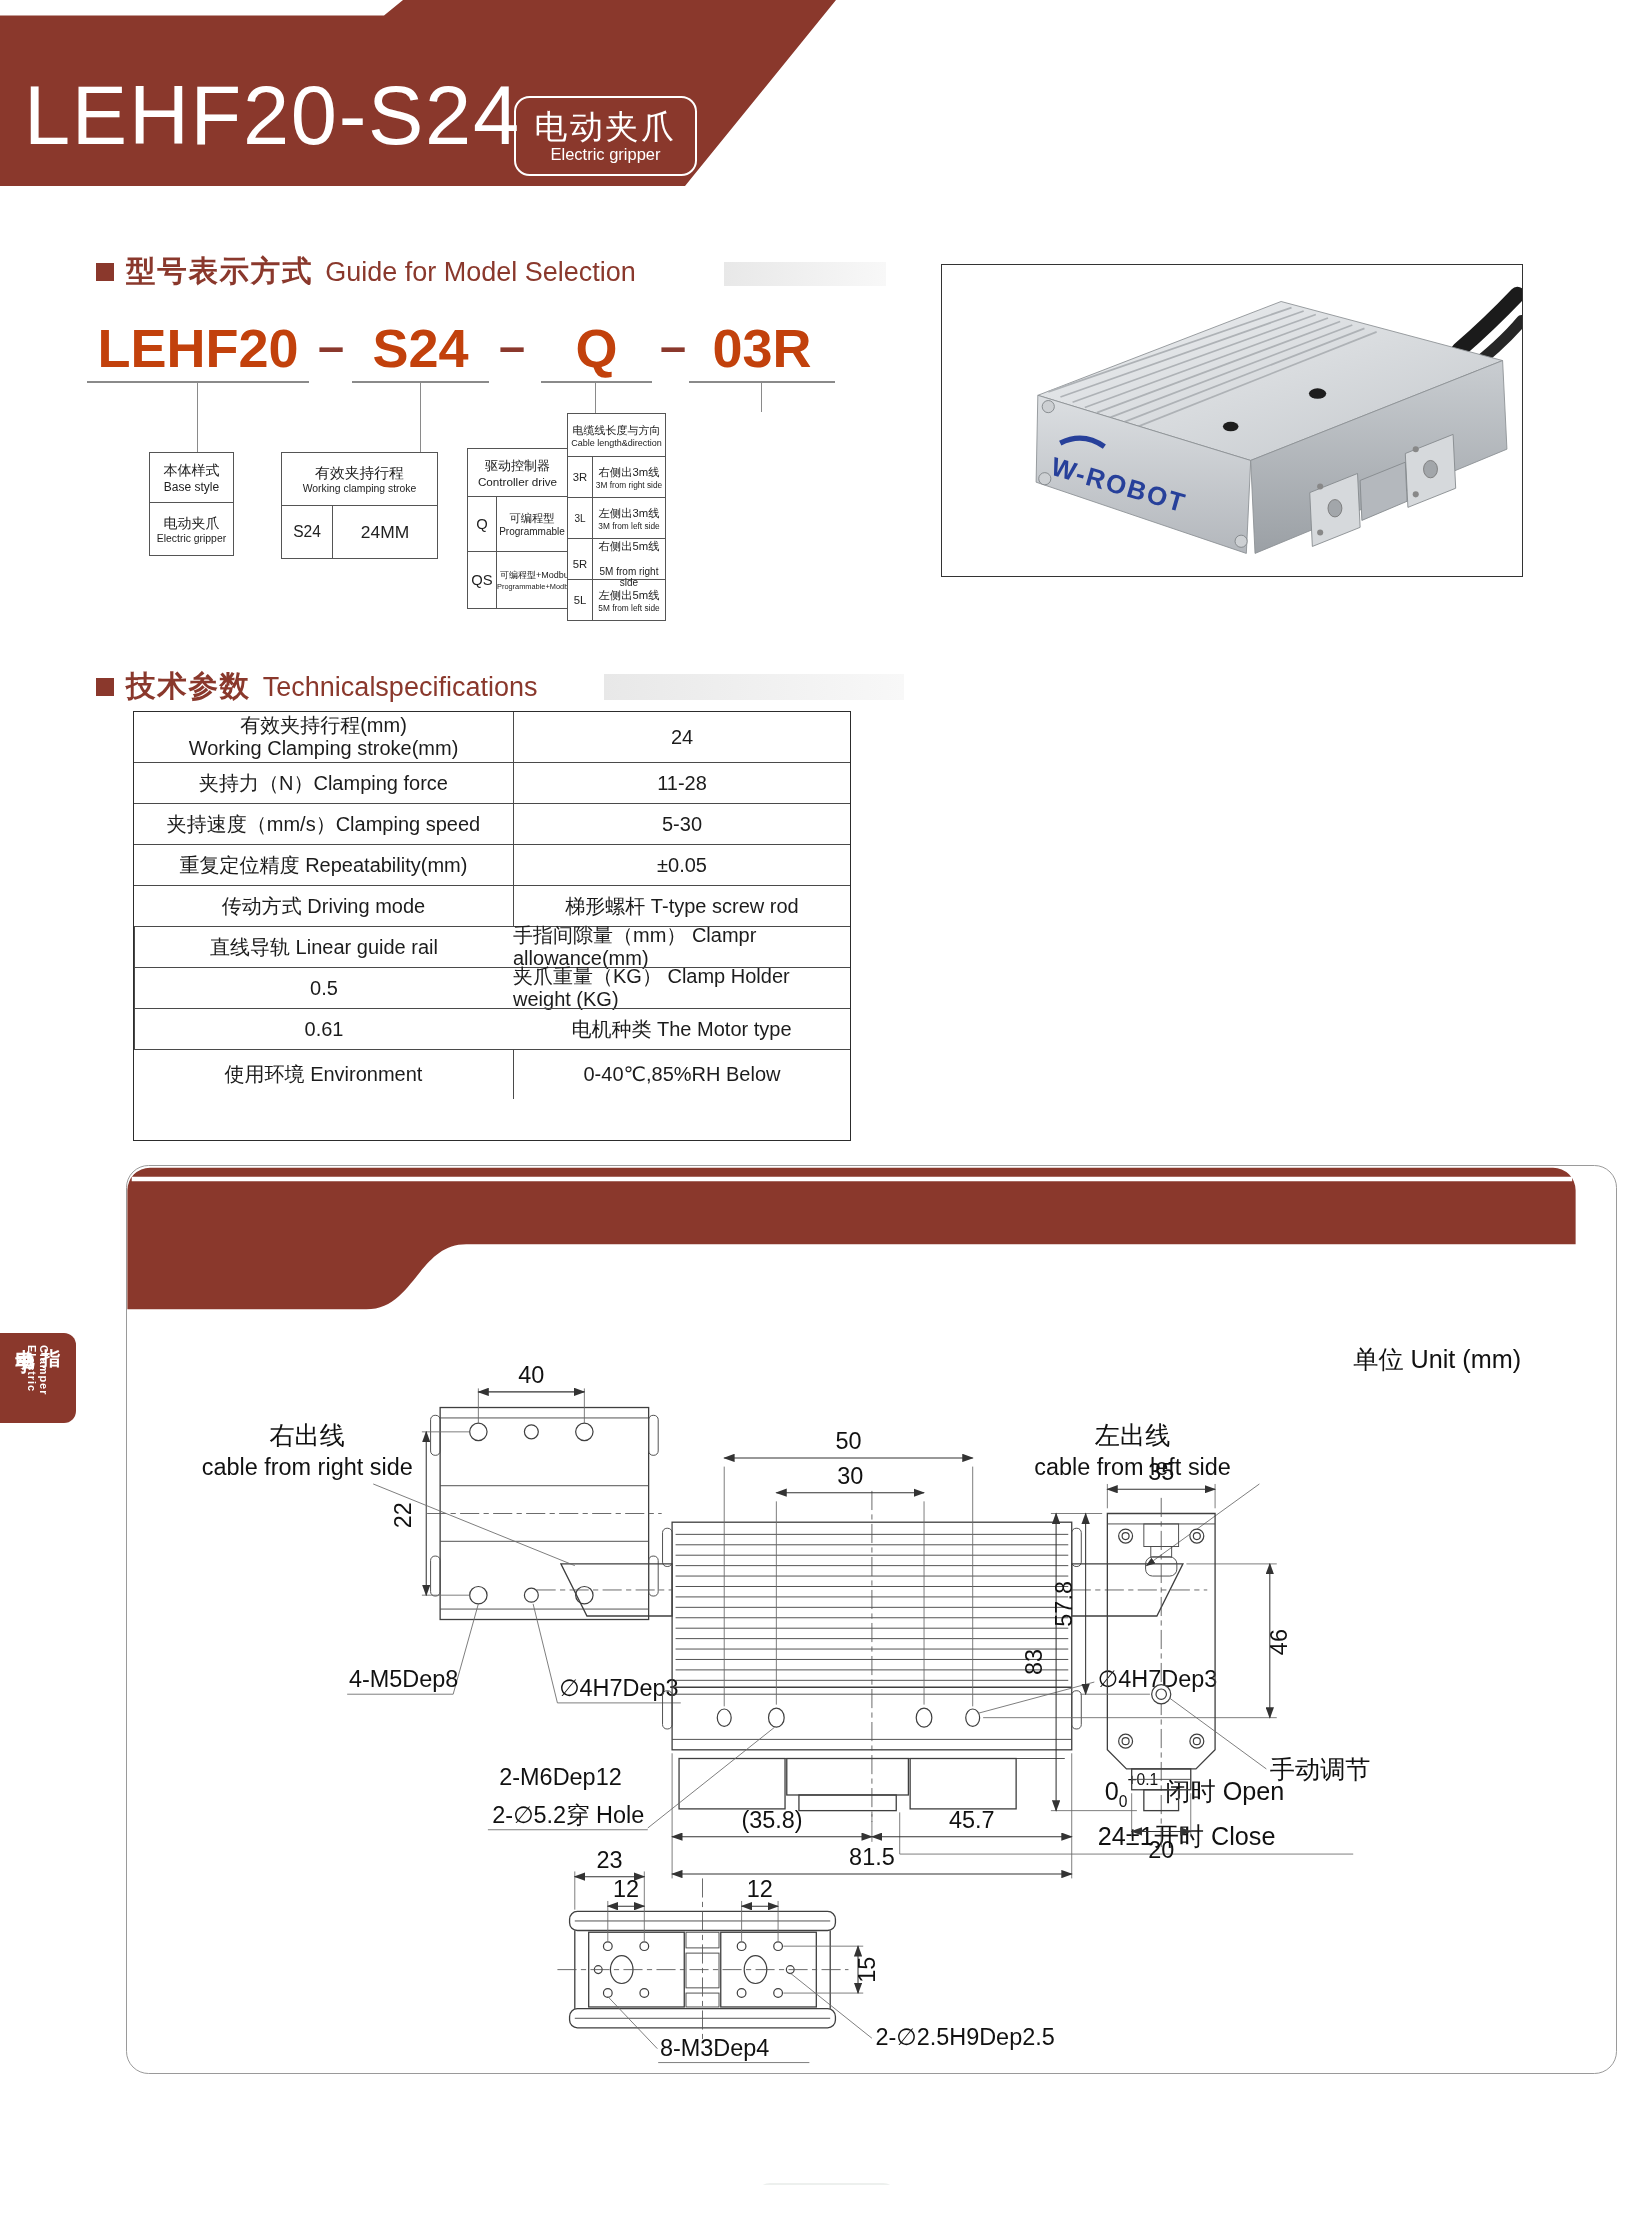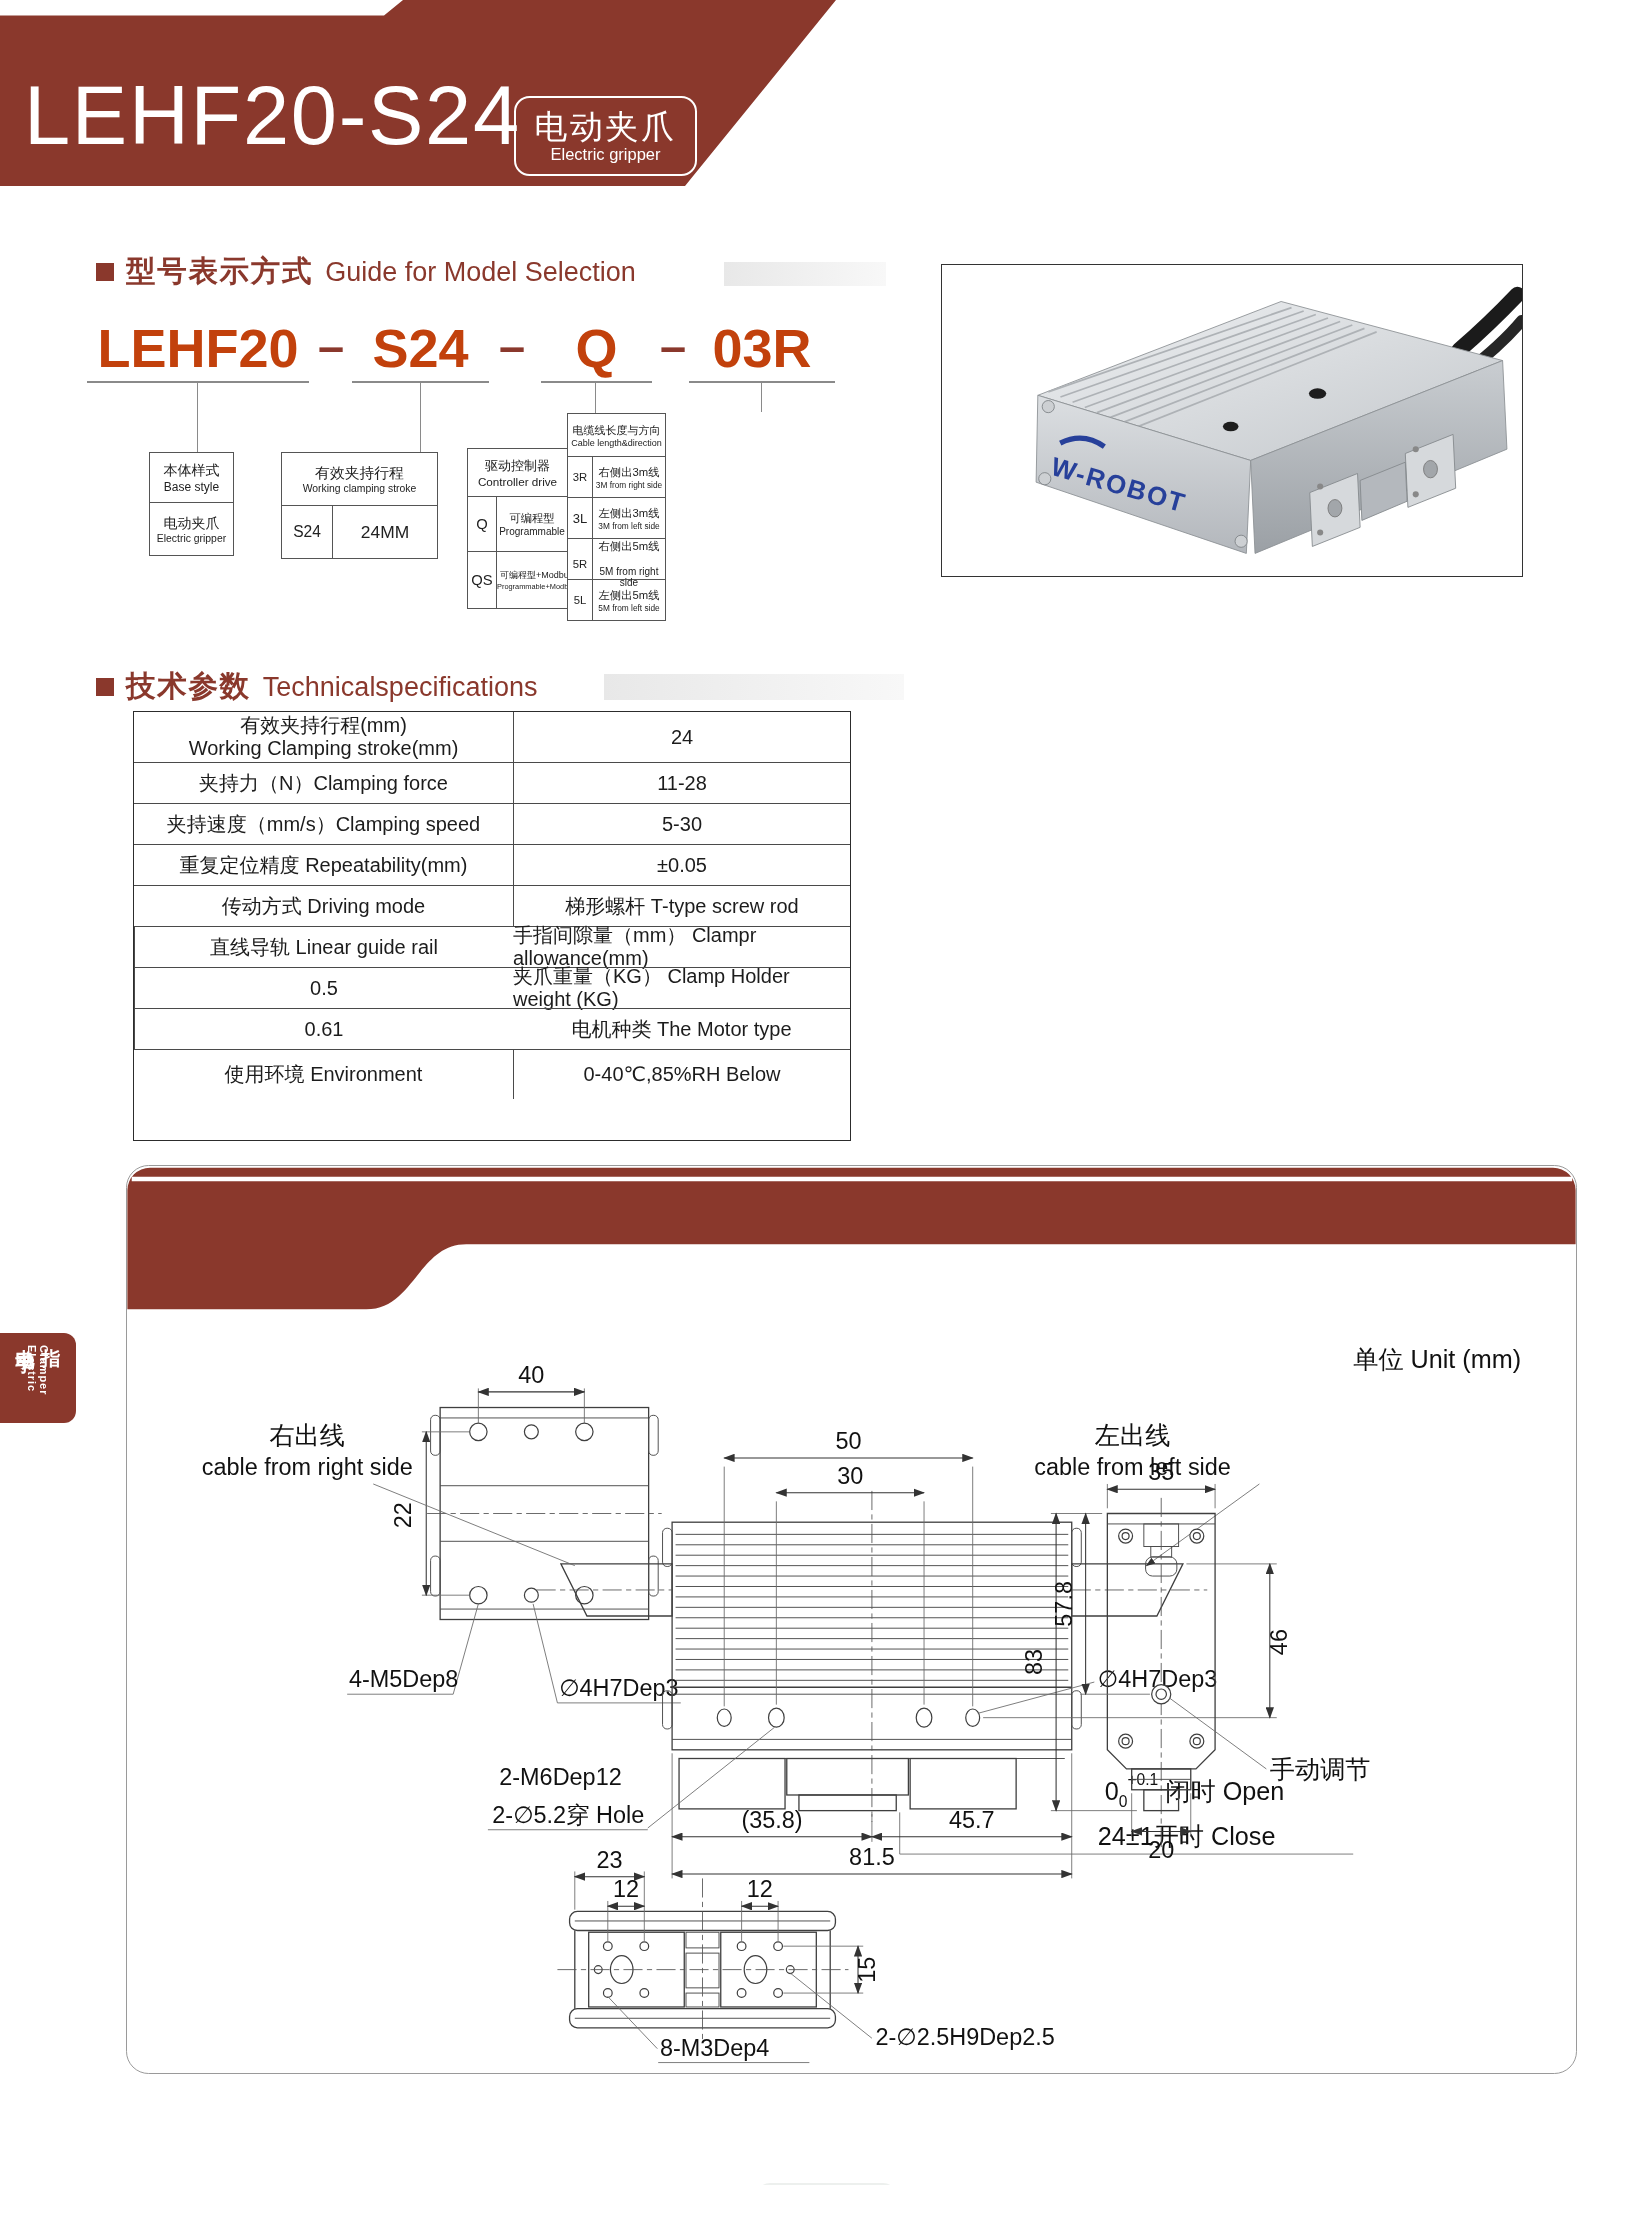--- a/index.html
+++ b/index.html
@@ -43,21 +43,21 @@
               grid-template-columns:379px 337px;
               grid-template-rows:50px 41px 41px 41px 41px 41px 41px 41px 50px 41px;
               border:1.7px solid #2c2c2c;color:#1c1c1c;}
   #spec-table .sc{display:flex;flex-direction:column;justify-content:center;align-items:center;
                   font-size:20px;line-height:22.6px;border-top:0.9px solid #4a4a4a;}
   #spec-table .sc.r0{border-top:none;}
   #spec-table .sc.v{border-left:0.9px solid #4a4a4a;}
 
   
   #panel{left:126px;top:1165px;width:1449px;height:907px;border:1.3px solid #9a9a9a;
-         border-radius:22.6px;overflow:hidden;background:#fff;}
+         border-radius:22.6px;overflow:hidden;background:#fff;padding-left:40px;}
   #panel svg{position:absolute;left:0;top:0;}
 
   
   #side-tab{left:0;top:1333px;width:76px;height:90px;background:#8a382c;border-radius:0 12px 12px 0;
             display:flex;justify-content:center;align-items:center;writing-mode:vertical-lr;gap:3.5px;
             color:#fff;}
   #side-tab .cn{text-orientation:upright;font-size:19px;font-weight:700;letter-spacing:2.6px;}
   #side-tab .en{font-size:11px;font-weight:600;letter-spacing:0.9px;}
 
   
@@ -155,21 +155,21 @@
       <div style="font-size:9px;">Cable length&amp;direction</div>
     </div>
     <div class="row" style="grid-template-columns:24px 1fr;height:40px;">
       <div class="cell" style="font-size:11.3px;">3R</div>
       <div class="cell bL">
         <div style="font-size:11.3px;">右侧出3m线</div>
         <div style="font-size:8.3px;">3M from right side</div>
       </div>
     </div>
     <div class="row bT" style="grid-template-columns:24px 1fr;height:40px;">
-      <div class="cell" style="font-size:13px;">3L</div>
+      <div class="cell" style="font-size:10px;">3L</div>
       <div class="cell bL">
         <div style="font-size:11.3px;">左侧出3m线</div>
         <div style="font-size:8.3px;">3M from left side</div>
       </div>
     </div>
     <div class="row bT" style="grid-template-columns:24px 1fr;height:40px;">
       <div class="cell" style="font-size:11.3px;">5R</div>
       <div class="cell bL">
         <div style="font-size:11.3px;">右侧出5m线</div>
         <div style="font-size:10px;margin-top:12px;">5M from right side</div>

